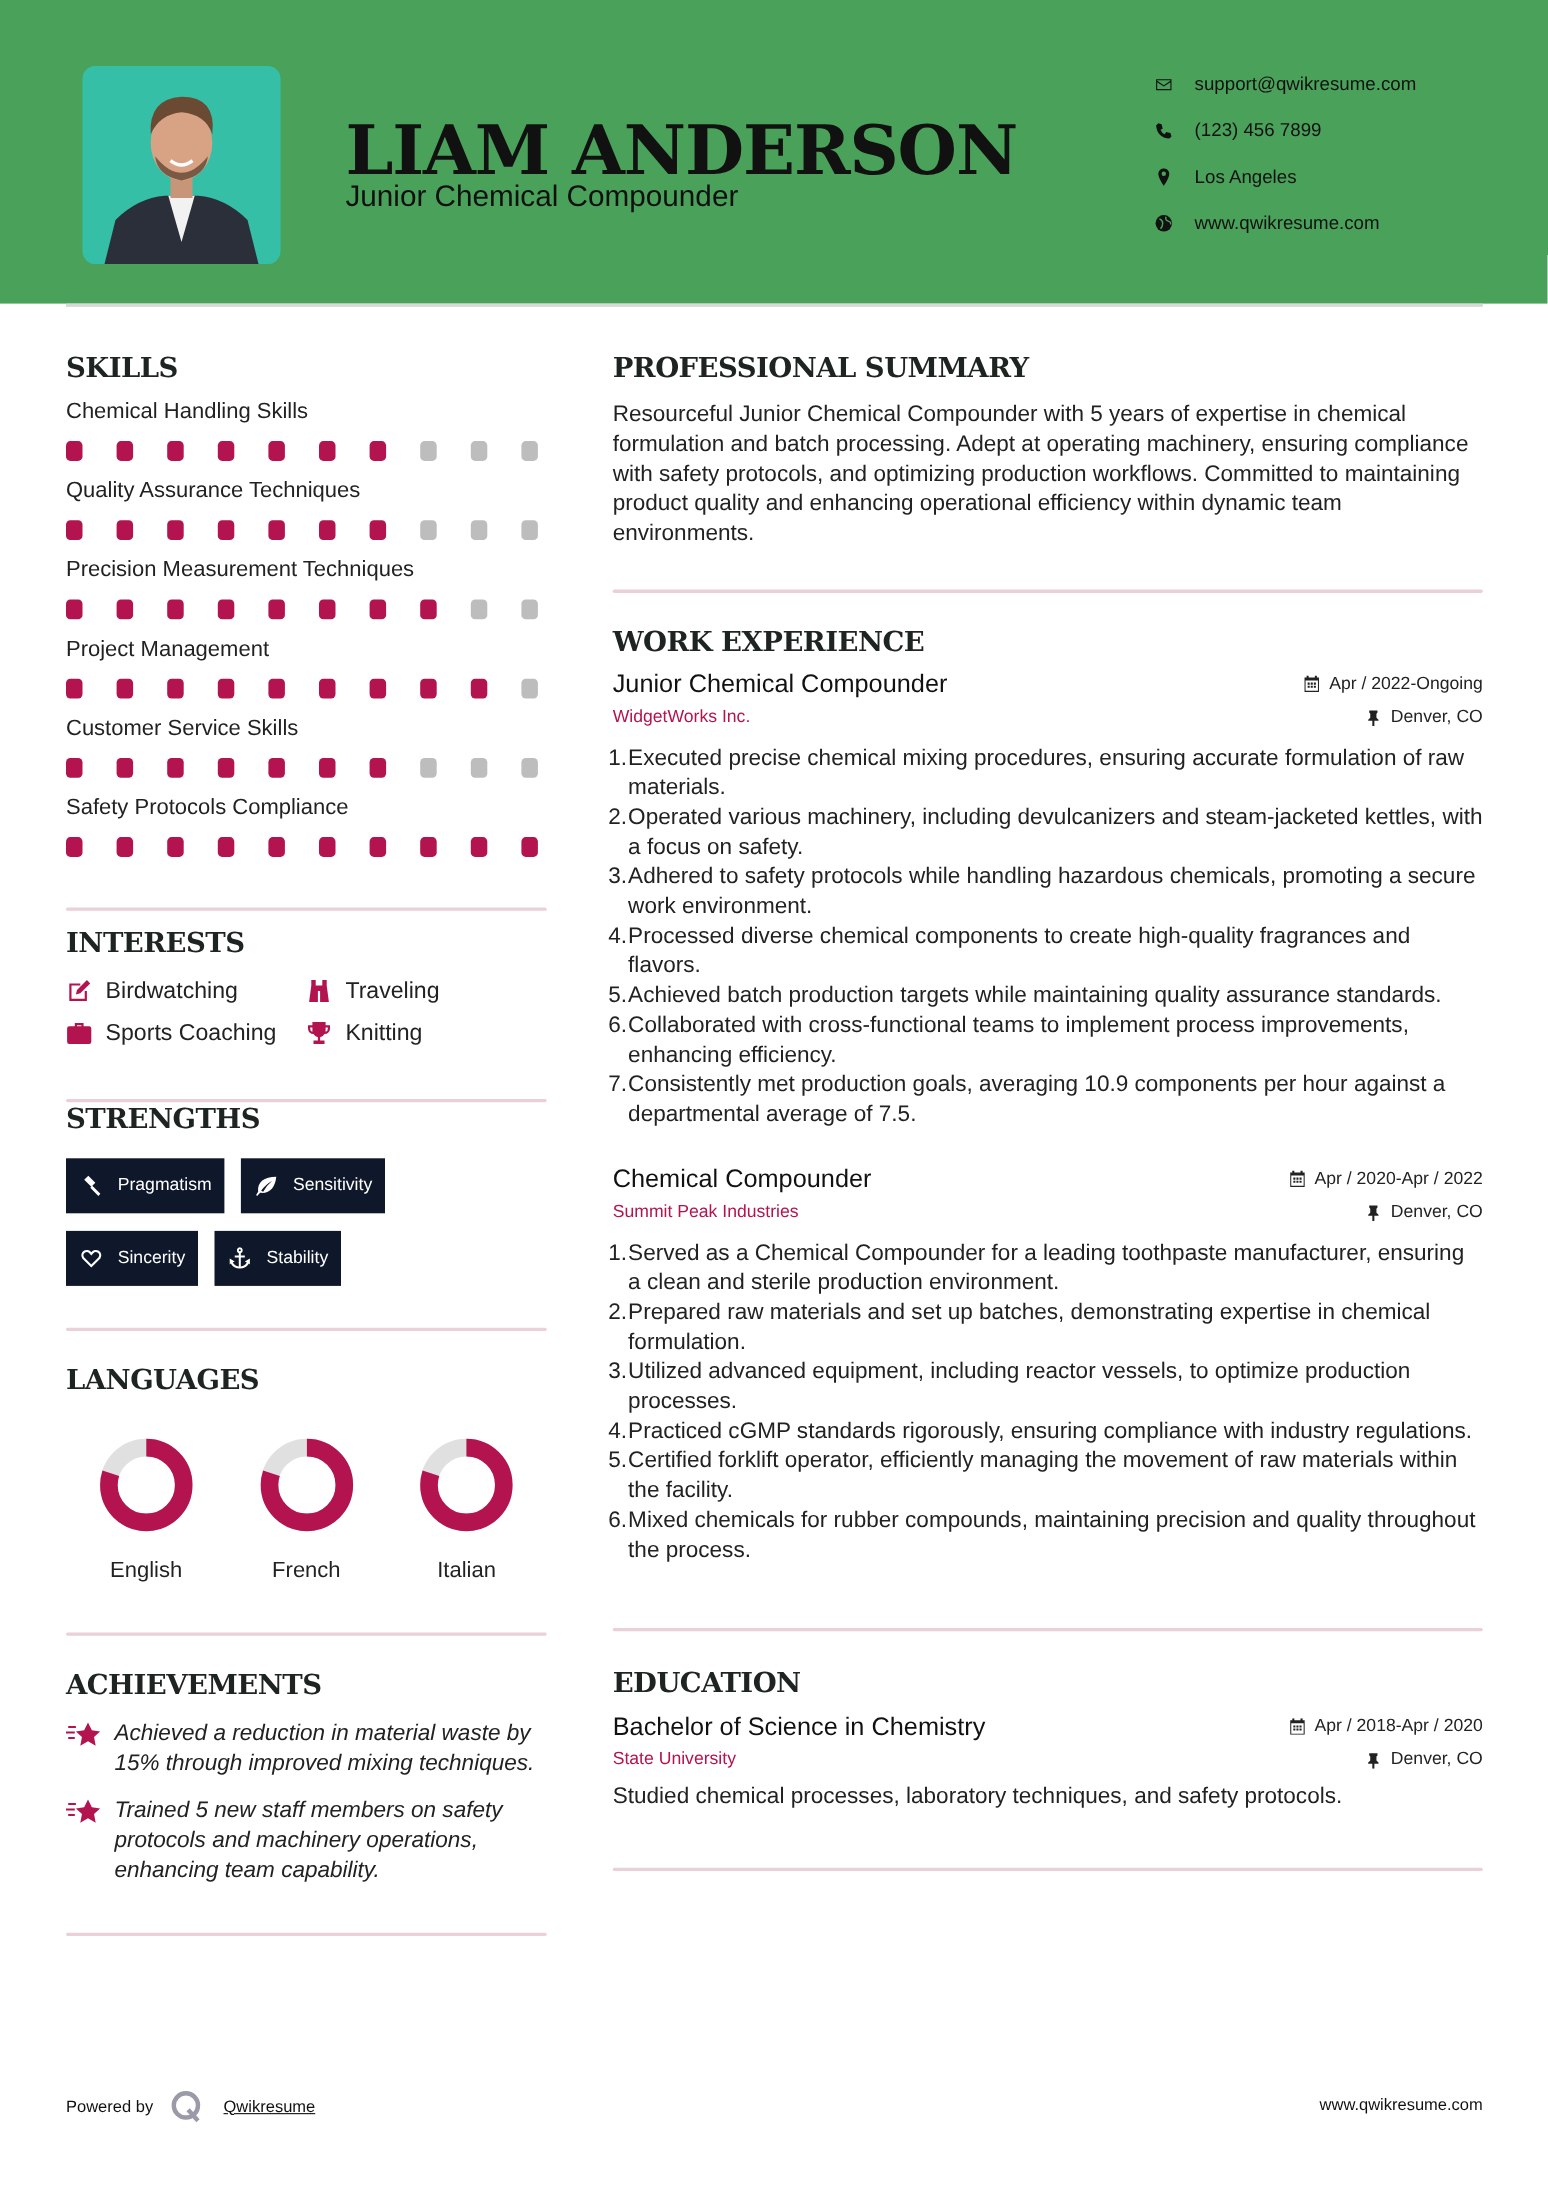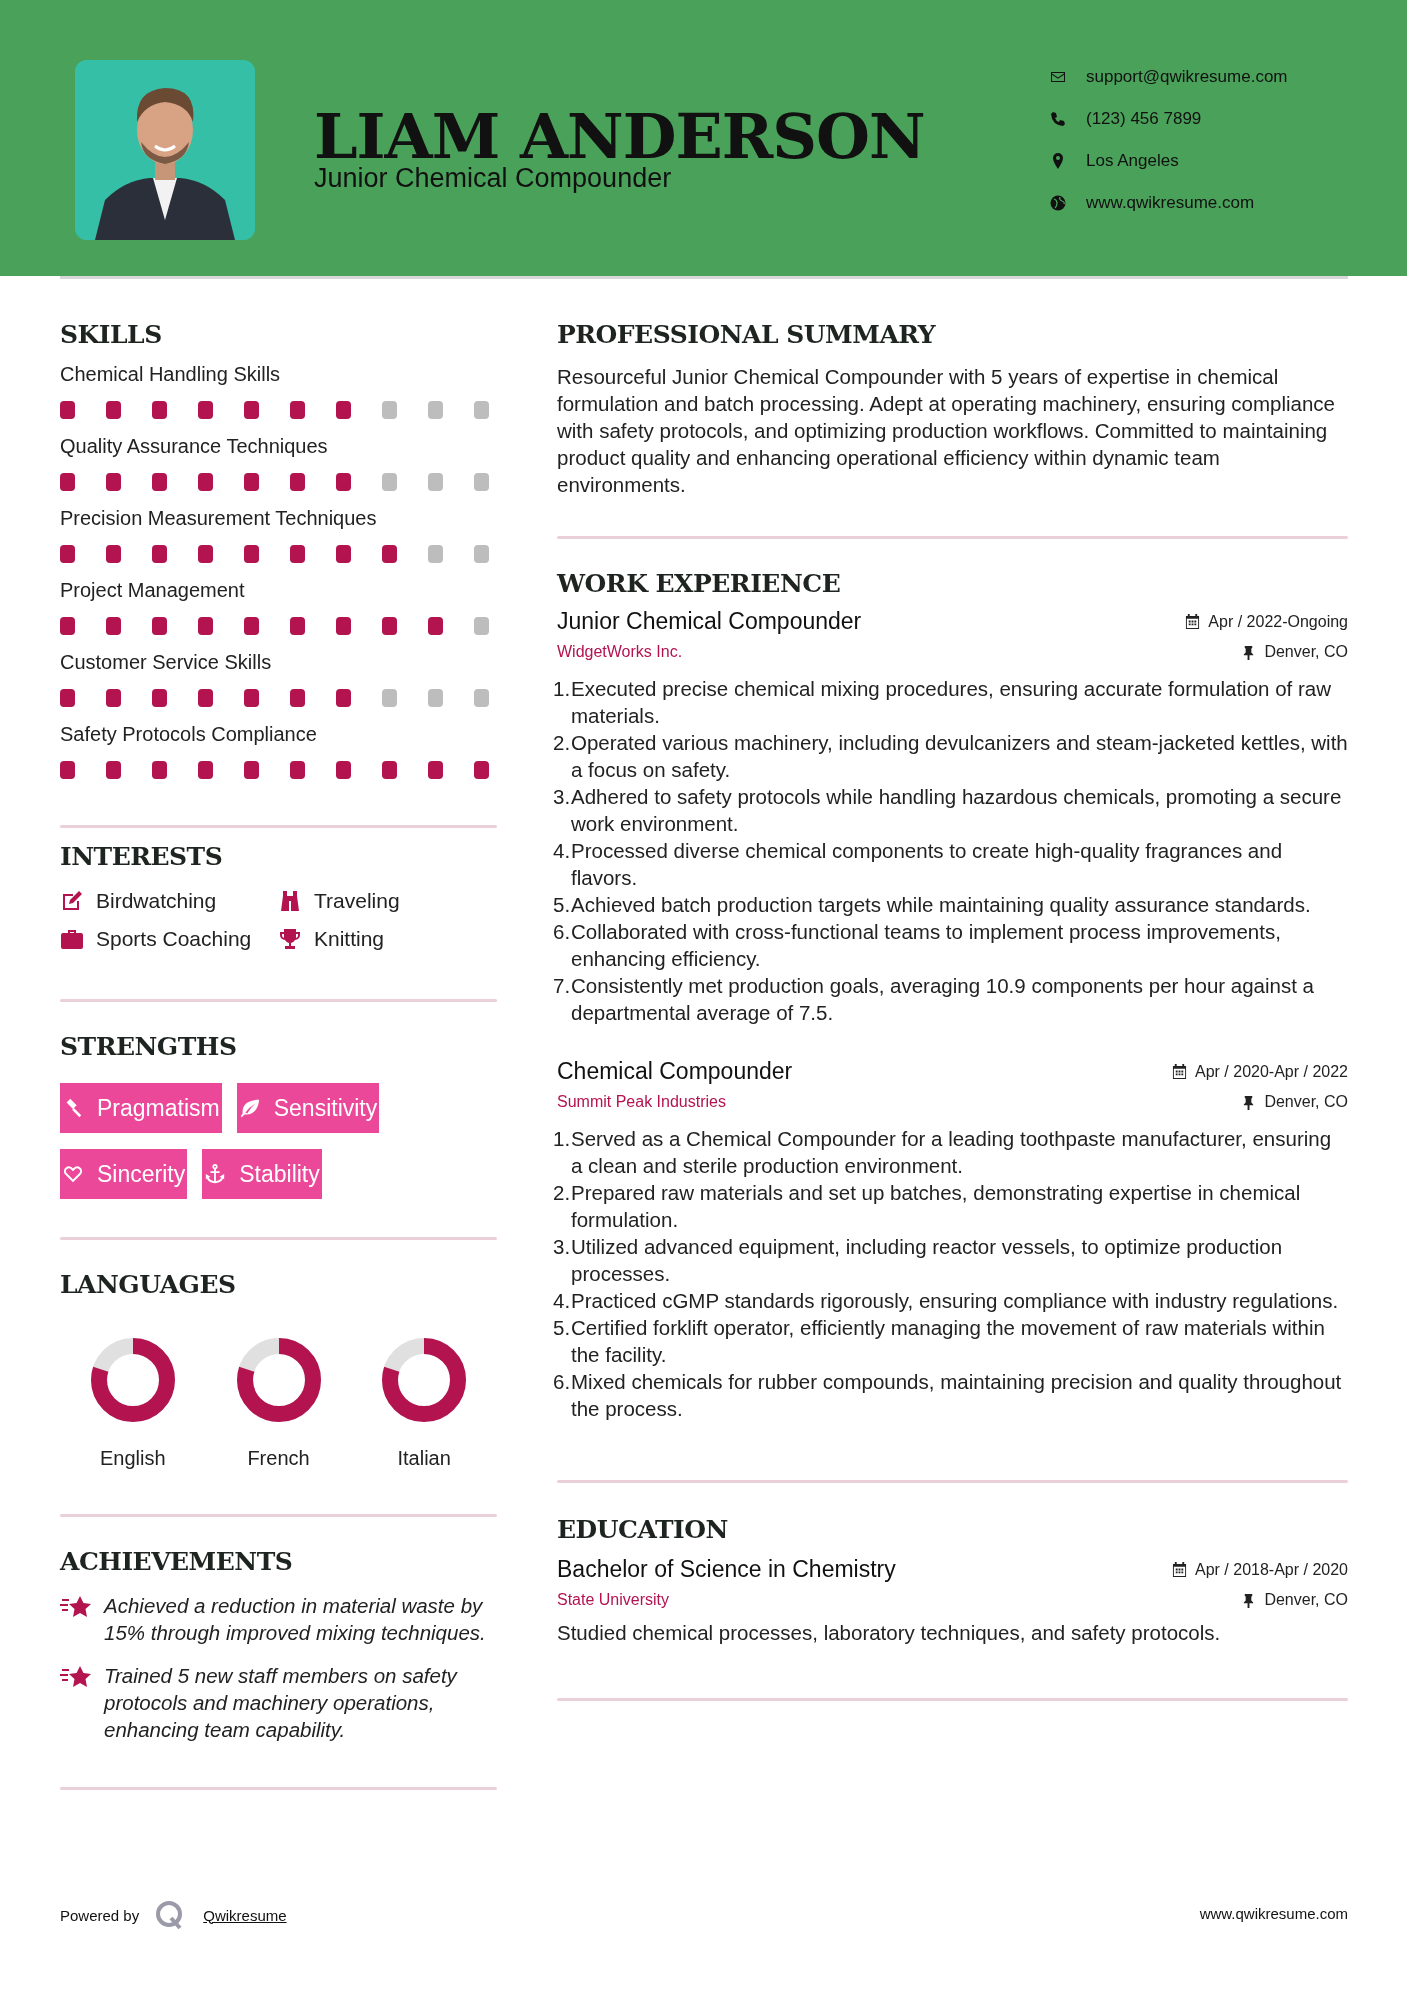--- a/index.html
+++ b/index.html
@@ -26,21 +26,21 @@
   .skill-name { font-size: 20px; color: #222; margin-top: 14px; height: 26px; }
   .dots { display: flex; gap: 31px; margin-top: 12px; height: 20px; }
   .dot { width: 15px; height: 18px; border-radius: 4px; background: #bdbdbd; }
   .dot.on { background: #b3134f; }
 
   .interests { display: grid; grid-template-columns: 218px 200px; row-gap: 14px; margin-top: 18px; }
   .interest { display: flex; align-items: center; font-size: 21px; color: #222; }
   .interest svg { width: 24px; height: 24px; fill: #b3134f; margin-right: 12px; }
 
   .tags { display: flex; flex-wrap: wrap; gap: 16px 15px; margin-top: 22px; width: 420px; }
-  .tag { display: inline-flex; align-items: center; height: 50px; padding: 0 2px; background: #ec4899; color: #fff; font-size: 23px; }
+  .tag { display: inline-flex; align-items: center; height: 50px; padding: 0 12px; background: #0f172a; color: #fff; font-size: 16px; }
   .tag svg { width: 22px; height: 22px; fill: #fff; margin-right: 13px; }
 
   .langs { display: flex; margin-top: 38px; }
   .lang { width: 146px; display: flex; flex-direction: column; align-items: center; }
   .lang svg { width: 86px; height: 86px; }
   .lang-name { font-size: 20px; margin-top: 24px; color: #222; }
 
   .ach { display: flex; margin-top: 16px; font-style: italic; }
   .ach svg { width: 34px; height: 28px; flex: none; margin-right: 10px; margin-top: 2px; }
   .ach-text { font-size: 20.5px; line-height: 27px; color: #222; }
@@ -227,21 +227,21 @@
       <div class="interest">
         <svg viewBox="0 0 24 24">
             <path d="M6 2h12v3h4v3a5 5 0 0 1-5 5 6 6 0 0 1-4 3v3h4v3H7v-3h4v-3a6 6 0 0 1-4-3 5 5 0 0 1-5-5V5h4zm-2 5v1a3 3 0 0 0 2 3V7zm16 0h-2v4a3 3 0 0 0 2-3z"></path>
           </svg>
         <span>Knitting</span>
       </div>
     </div>
   </section>
   <div class="divider" style="margin-top:48px"></div>
 
-  <section style="margin-top:30px">
+  <section style="">
     <div class="sec-title">STRENGTHS</div>
     <div class="tags">
       <div class="tag">
         <svg viewBox="0 0 24 24">
             <path d="M9 2l7 7-4 4-7-7z M13 12l8 8-2 2-8-8z"></path>
           </svg>
         <span>Pragmatism</span>
       </div>
       <div class="tag">
         <svg viewBox="0 0 24 24">

